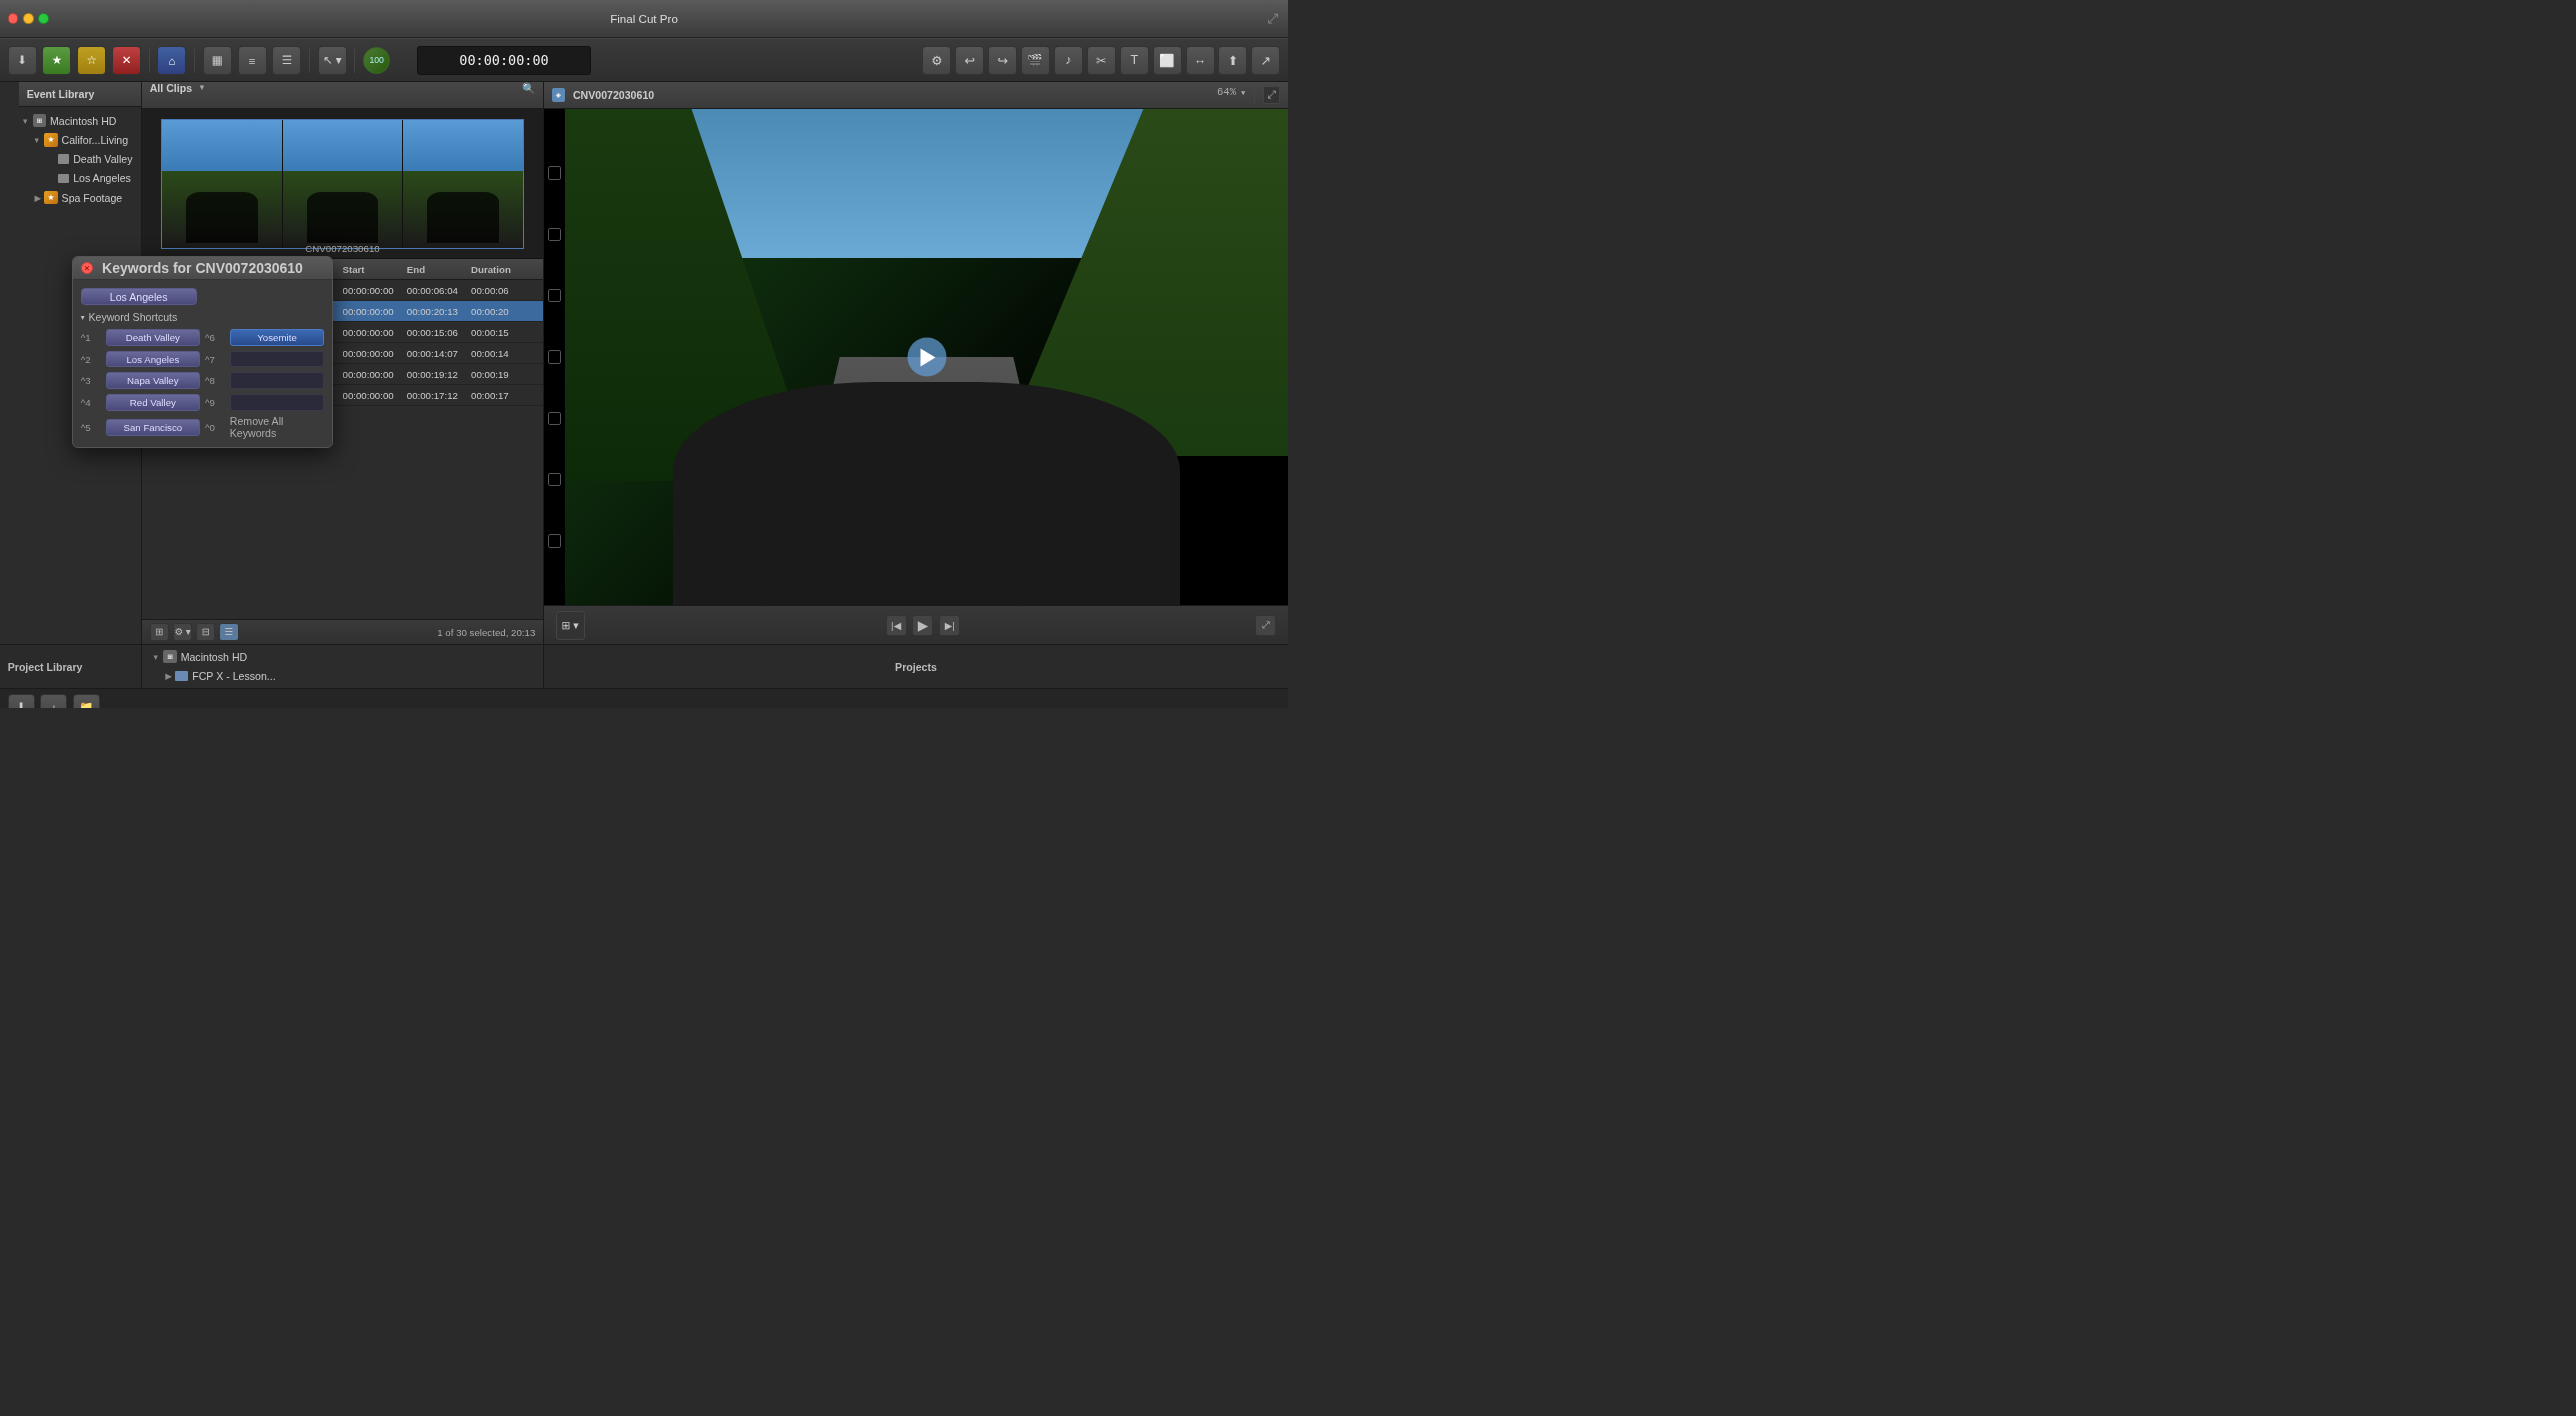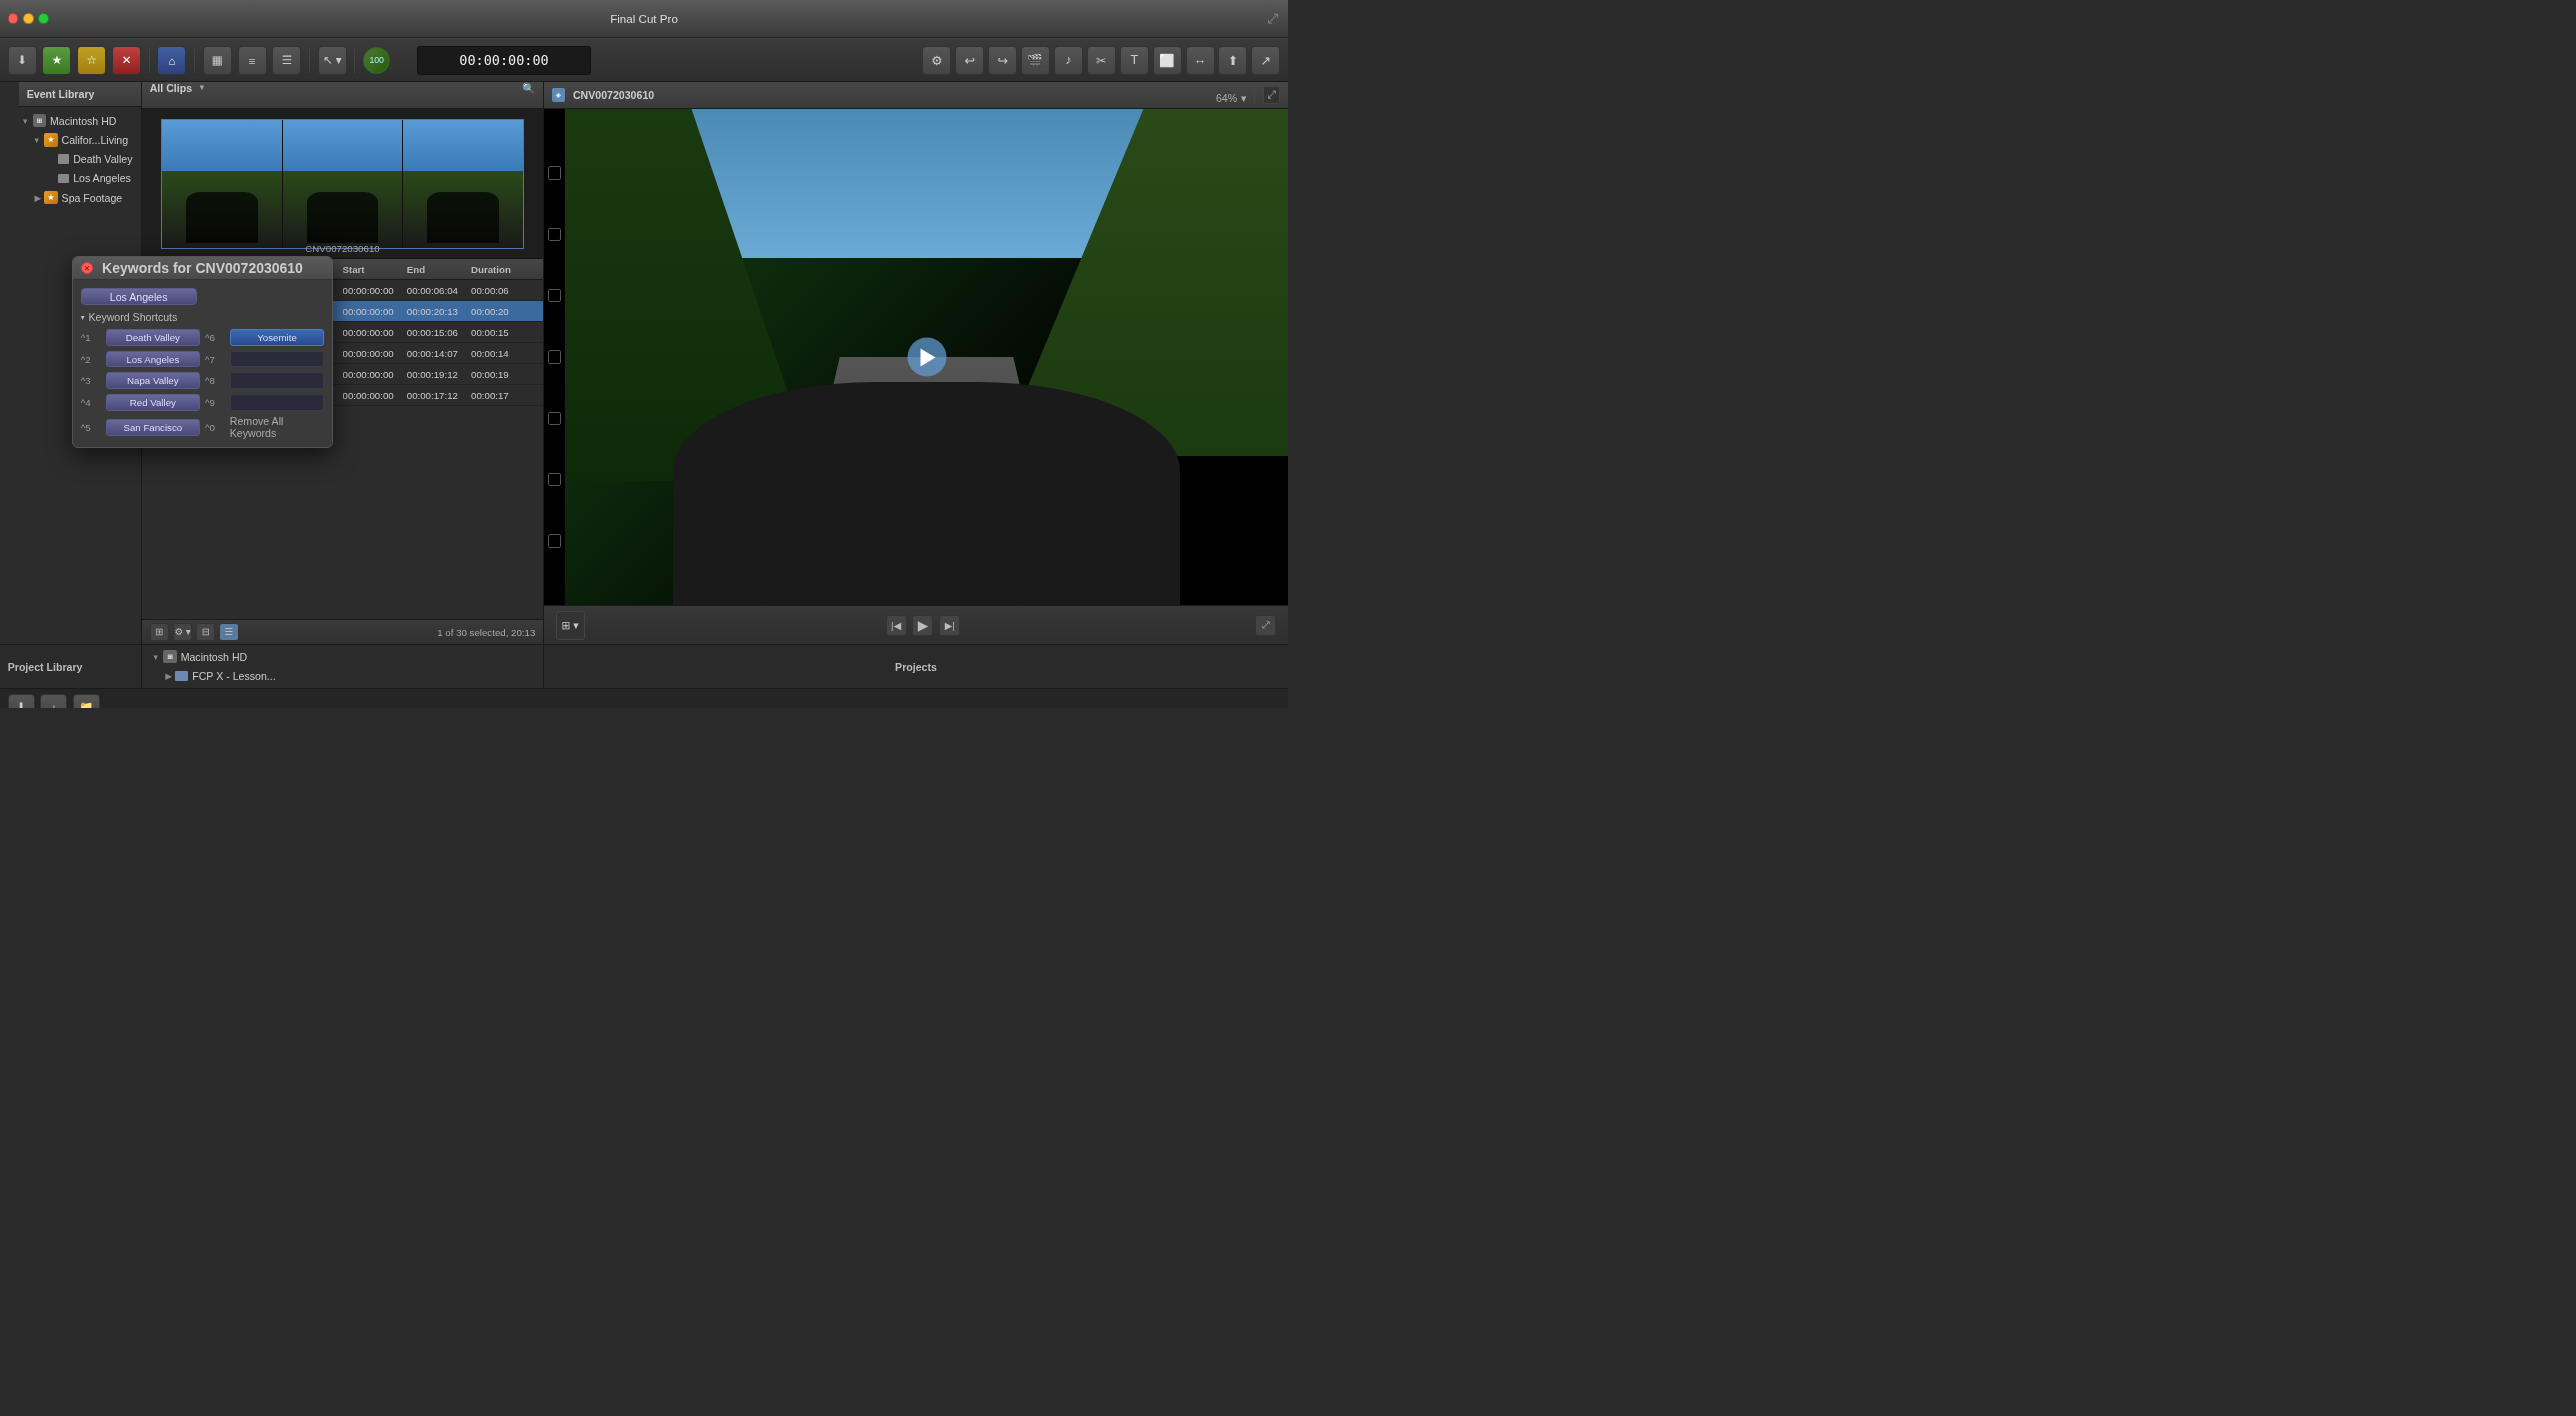--- a/index.html
+++ b/index.html
@@ -302,22 +302,23 @@
     .preview-title {
       font-size: 10.6px;
       font-weight: 600;
       color: #ccc;
     }
     .preview-percent {
       margin-left: auto;
       font-size: 10.6px;
       color: #aaa;
       display: flex;
-      align-items: flex-end;
+      align-items: flex-start;
       gap: 3.9px;
+      font-family: Liberation Mono, monospace;
     }
 
     .preview-video {
       flex: 1;
       background: #000;
       position: relative;
       overflow: hidden;
     }
     .preview-checkboxes {
       position: absolute;

